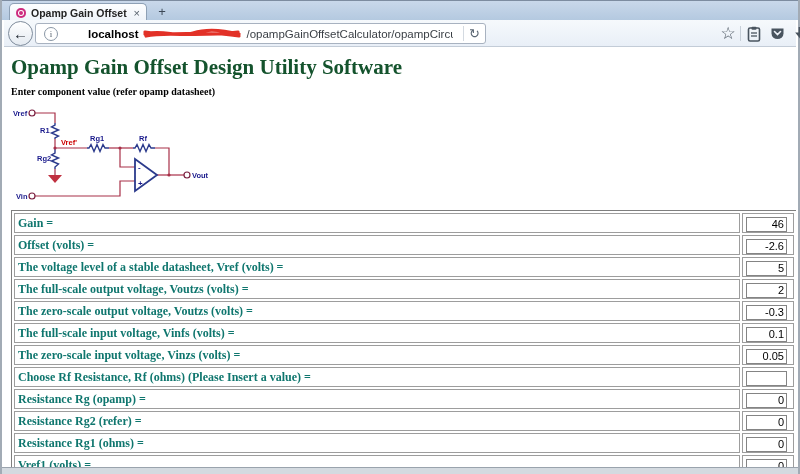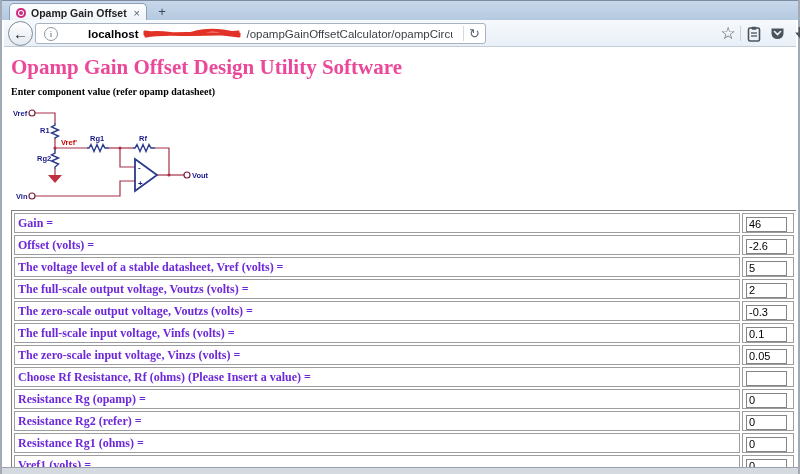--- a/index.html
+++ b/index.html
@@ -46,30 +46,30 @@
              justify-content:center;color:#49545f;}
   .star-icon{left:713px;font-size:17px;}
   .tbsep{position:absolute;left:736px;top:6px;width:1px;height:15px;background:#c7cfd8;}
   .clip-icon{left:739px;}
   .pocket-icon{left:762px;}
   .dl-icon{left:785px;}
   
   .content{position:absolute;top:47px;left:2px;right:2px;bottom:6px;background:#fff;
            padding-left:7px;box-sizing:border-box;overflow:hidden;}
   .page-title{margin:9px 0 0 0;font-family:"Liberation Serif",serif;font-size:21px;line-height:22px;
-              font-weight:bold;color:#ec4899;}
+              font-weight:bold;color:#14532d;}
   .page-subtitle{margin:8px 0 0 0;font-family:"Liberation Serif",serif;font-size:10px;font-weight:bold;color:#000;}
   .circuit{display:block;margin-top:6px;}
   table.comp{border-collapse:separate;border-spacing:2px;margin-top:7px;width:786px;
              border:1px solid #7f7f7f;background:#fff;}
   table.comp td{border:1px solid #9d9d9d;height:15px;padding:0 3px;box-sizing:border-box;}
-  td.lbl{font-family:"Liberation Serif",serif;font-size:12px;font-weight:bold;color:#6d28d9;}
+  td.lbl{font-family:"Liberation Serif",serif;font-size:12px;font-weight:bold;color:#0f766e;}
   td.val{width:52px;padding:1px 2px;}
   td.val input{width:41px;height:15px;border:1px solid #848484;box-sizing:border-box;
-               font-size:11px;padding:0 2px;font-family:"Liberation Sans",sans-serif;color:#000;background:#fff;}
+               font-size:11px;padding:0 2px;font-family:"Liberation Sans",sans-serif;color:#000;background:#fff;text-align:right;}
   
   .bottom-frame{position:absolute;left:0;right:0;bottom:0;height:6px;background:#d4dae0;
                 border-top:1px solid #9aa3ad;}
 </style>
 </head>
 <body>
 
 <div class="frame">
 
   <div class="tabbar">

